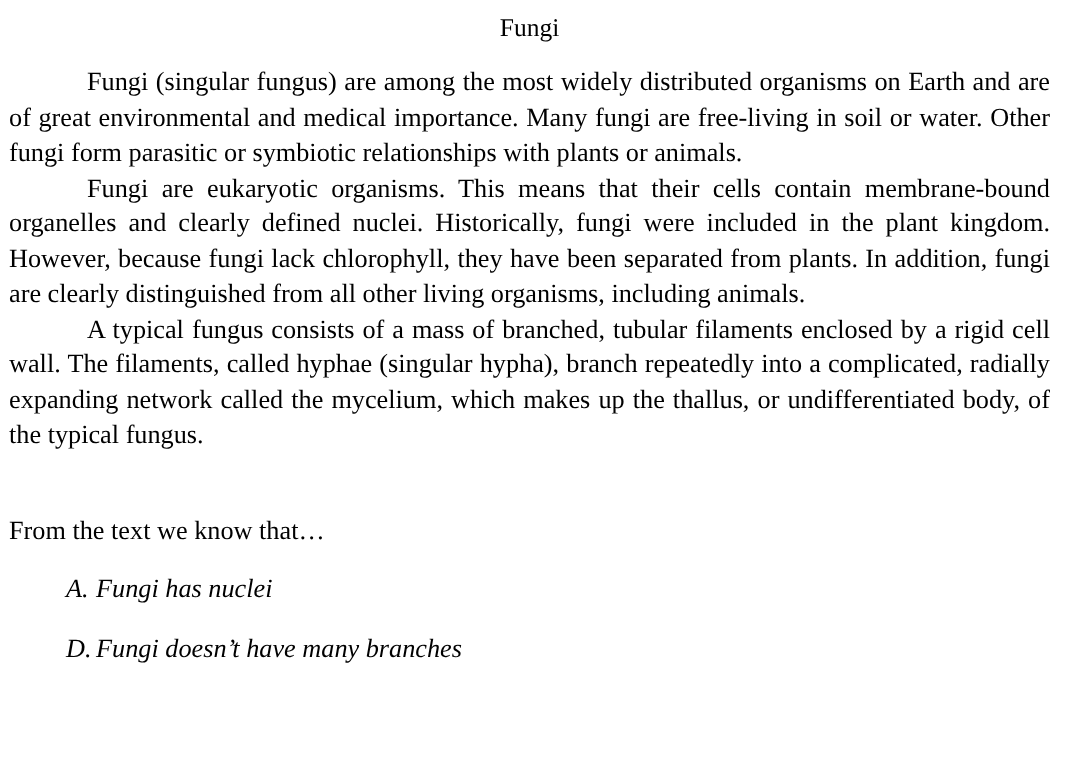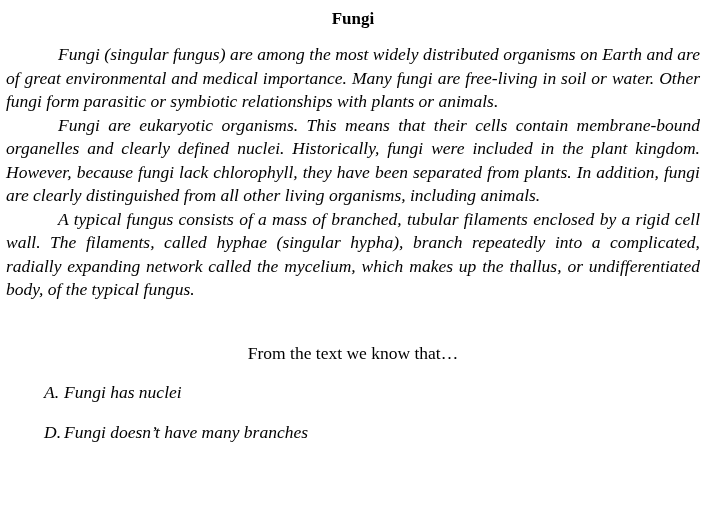--- a/index.html
+++ b/index.html
@@ -16,45 +16,43 @@
   }
   .page {
     width: 714px;
     height: 517px;
     box-sizing: border-box;
     padding: 6px 14px 0 6px;
     position: relative;
   }
   .doc-title {
     text-align: center;
-    font-weight: bold;
+    font-weight: normal;
     font-size: 17px;
     line-height: 20px;
     margin: 3px 0 14px 0;
   }
   .body-block {
     font-size: 17.5px;
     line-height: 23.5px;
     text-align: justify;
     text-justify: inter-word;
     margin: 0;
-    font-style: italic;
   }
   .body-block p {
     margin: 0;
     text-indent: 52px;
   }
   .question-block {
     margin-top: 40px;
     font-size: 17.5px;
     line-height: 23.5px;
   }
   .question-stem {
     margin: 0 0 1px 0;
-    text-align: center;
   }
   .options {
     list-style: none;
     margin: 0;
     padding: 0;
   }
   .options li {
     margin: 16px;
     padding: 0 0 0 22px;
     white-space: nowrap;

